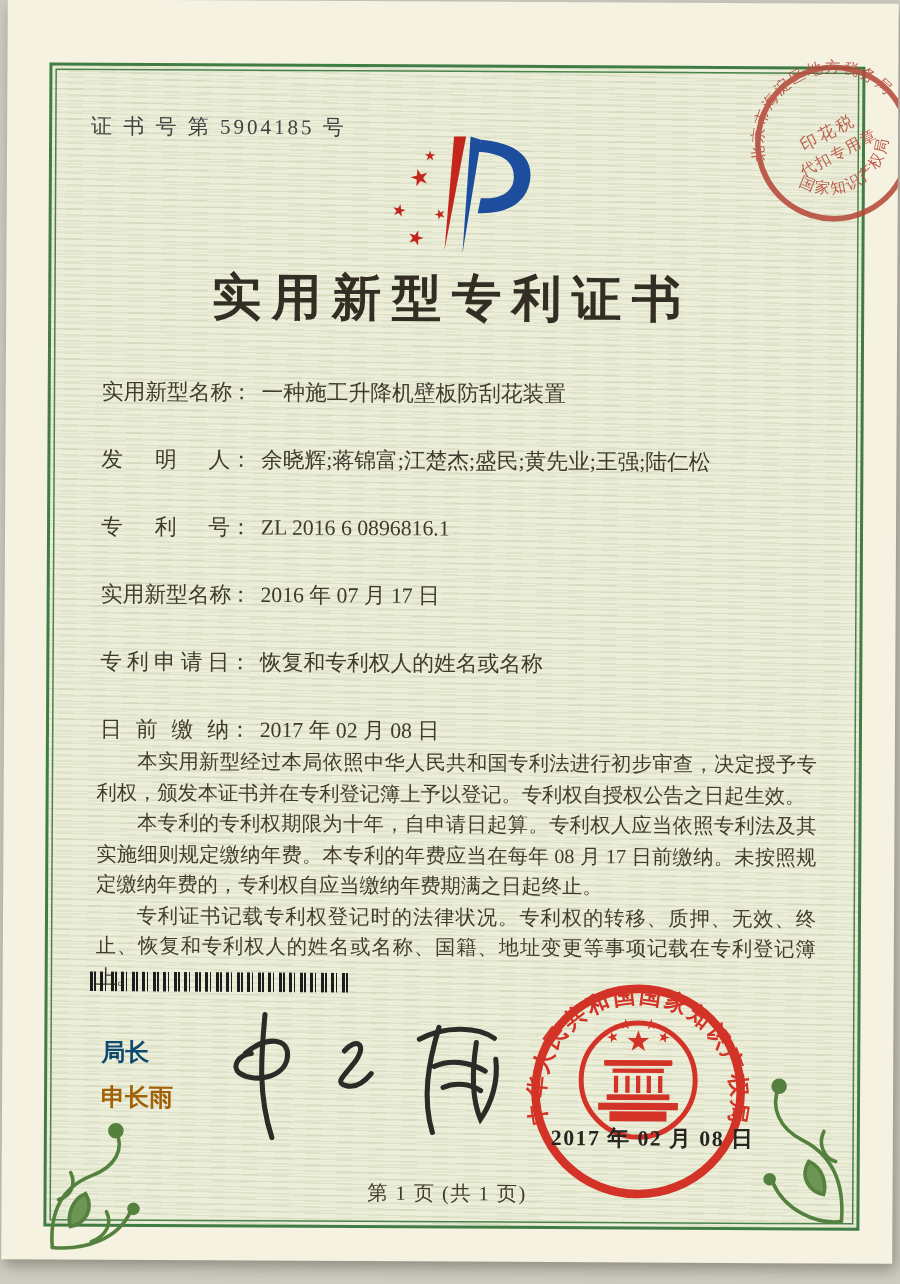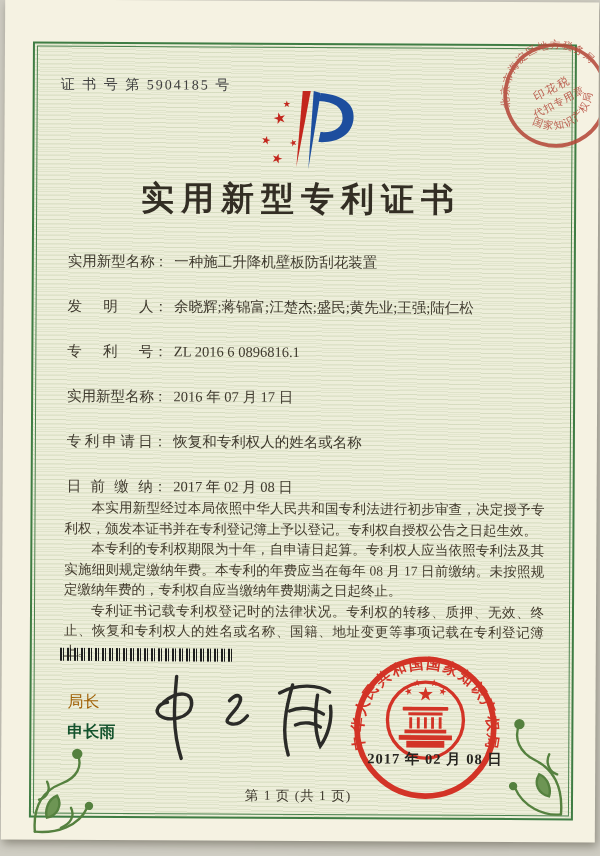--- a/index.html
+++ b/index.html
@@ -53,22 +53,22 @@
   }
   .body-text p{margin:0;text-indent:2em;}
   .barcode{
     position:absolute;left:58px;top:648px;width:174px;height:13px;
     background:repeating-linear-gradient(90deg,
       #1d1d1d 0 2px,transparent 2px 3px,
       #1d1d1d 3px 4px,transparent 4px 7px,
       #1d1d1d 7px 9px,transparent 9px 10px,
       #1d1d1d 10px 11px,transparent 11px 14px);
   }
-  .signer-title{position:absolute;left:66px;top:692px;font-size:16px;font-weight:400;color:#a16207;}
-  .signer-name{position:absolute;left:66px;top:722px;font-size:16px;font-weight:600;color:#14532d;}
+  .signer-title{position:absolute;left:66px;top:692px;font-size:16px;font-weight:700;color:#0c4a6e;}
+  .signer-name{position:absolute;left:66px;top:722px;font-size:16px;font-weight:600;color:#a16207;}
   .signature{position:absolute;left:128px;top:664px;width:230px;height:110px;}
   .seal{position:absolute;left:348px;top:650px;width:152px;height:152px;opacity:.93;}
   .seal-date{
     position:absolute;left:366px;top:748px;font-size:14.5px;color:#262520;
     letter-spacing:1px;font-weight:600;
   }
   .footer{
     position:absolute;left:0;top:786px;width:100%;text-align:center;
     font-size:13.5px;color:#3f3a2e;letter-spacing:1px;
   }

